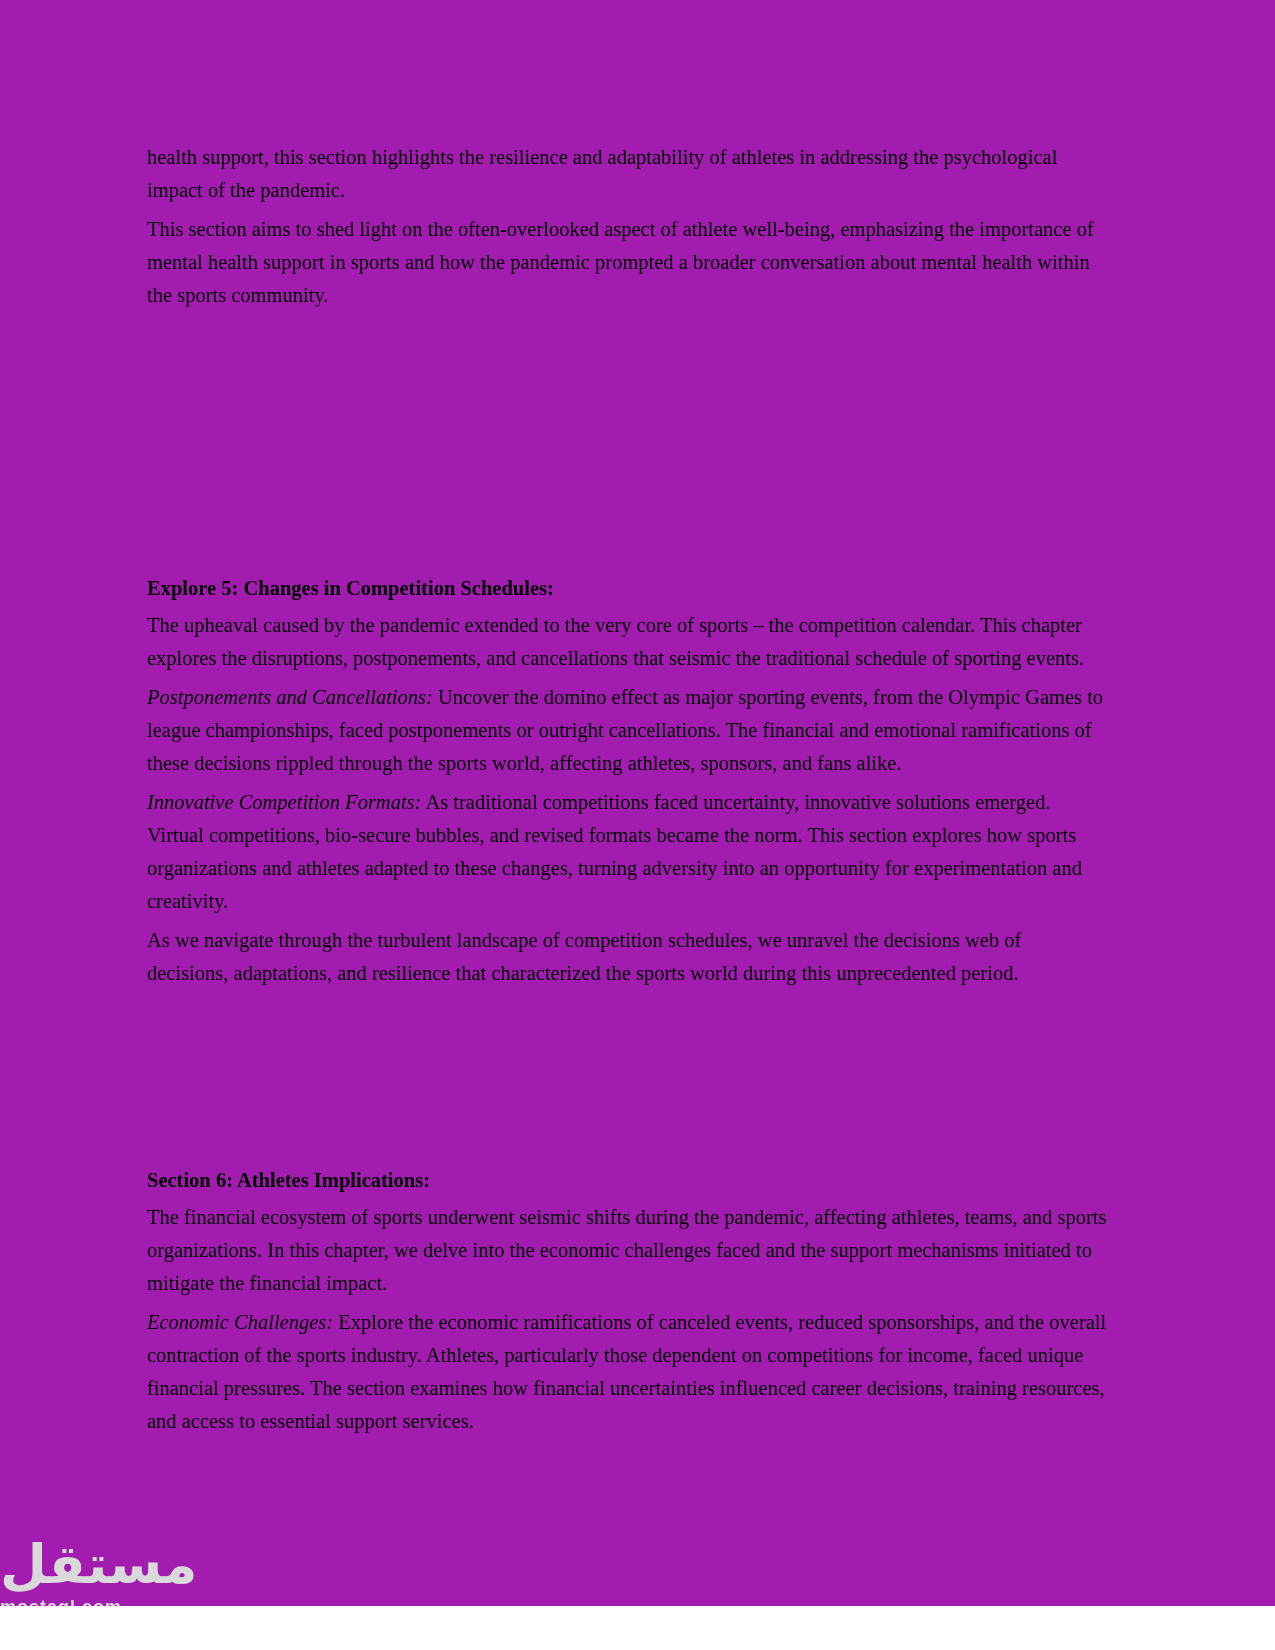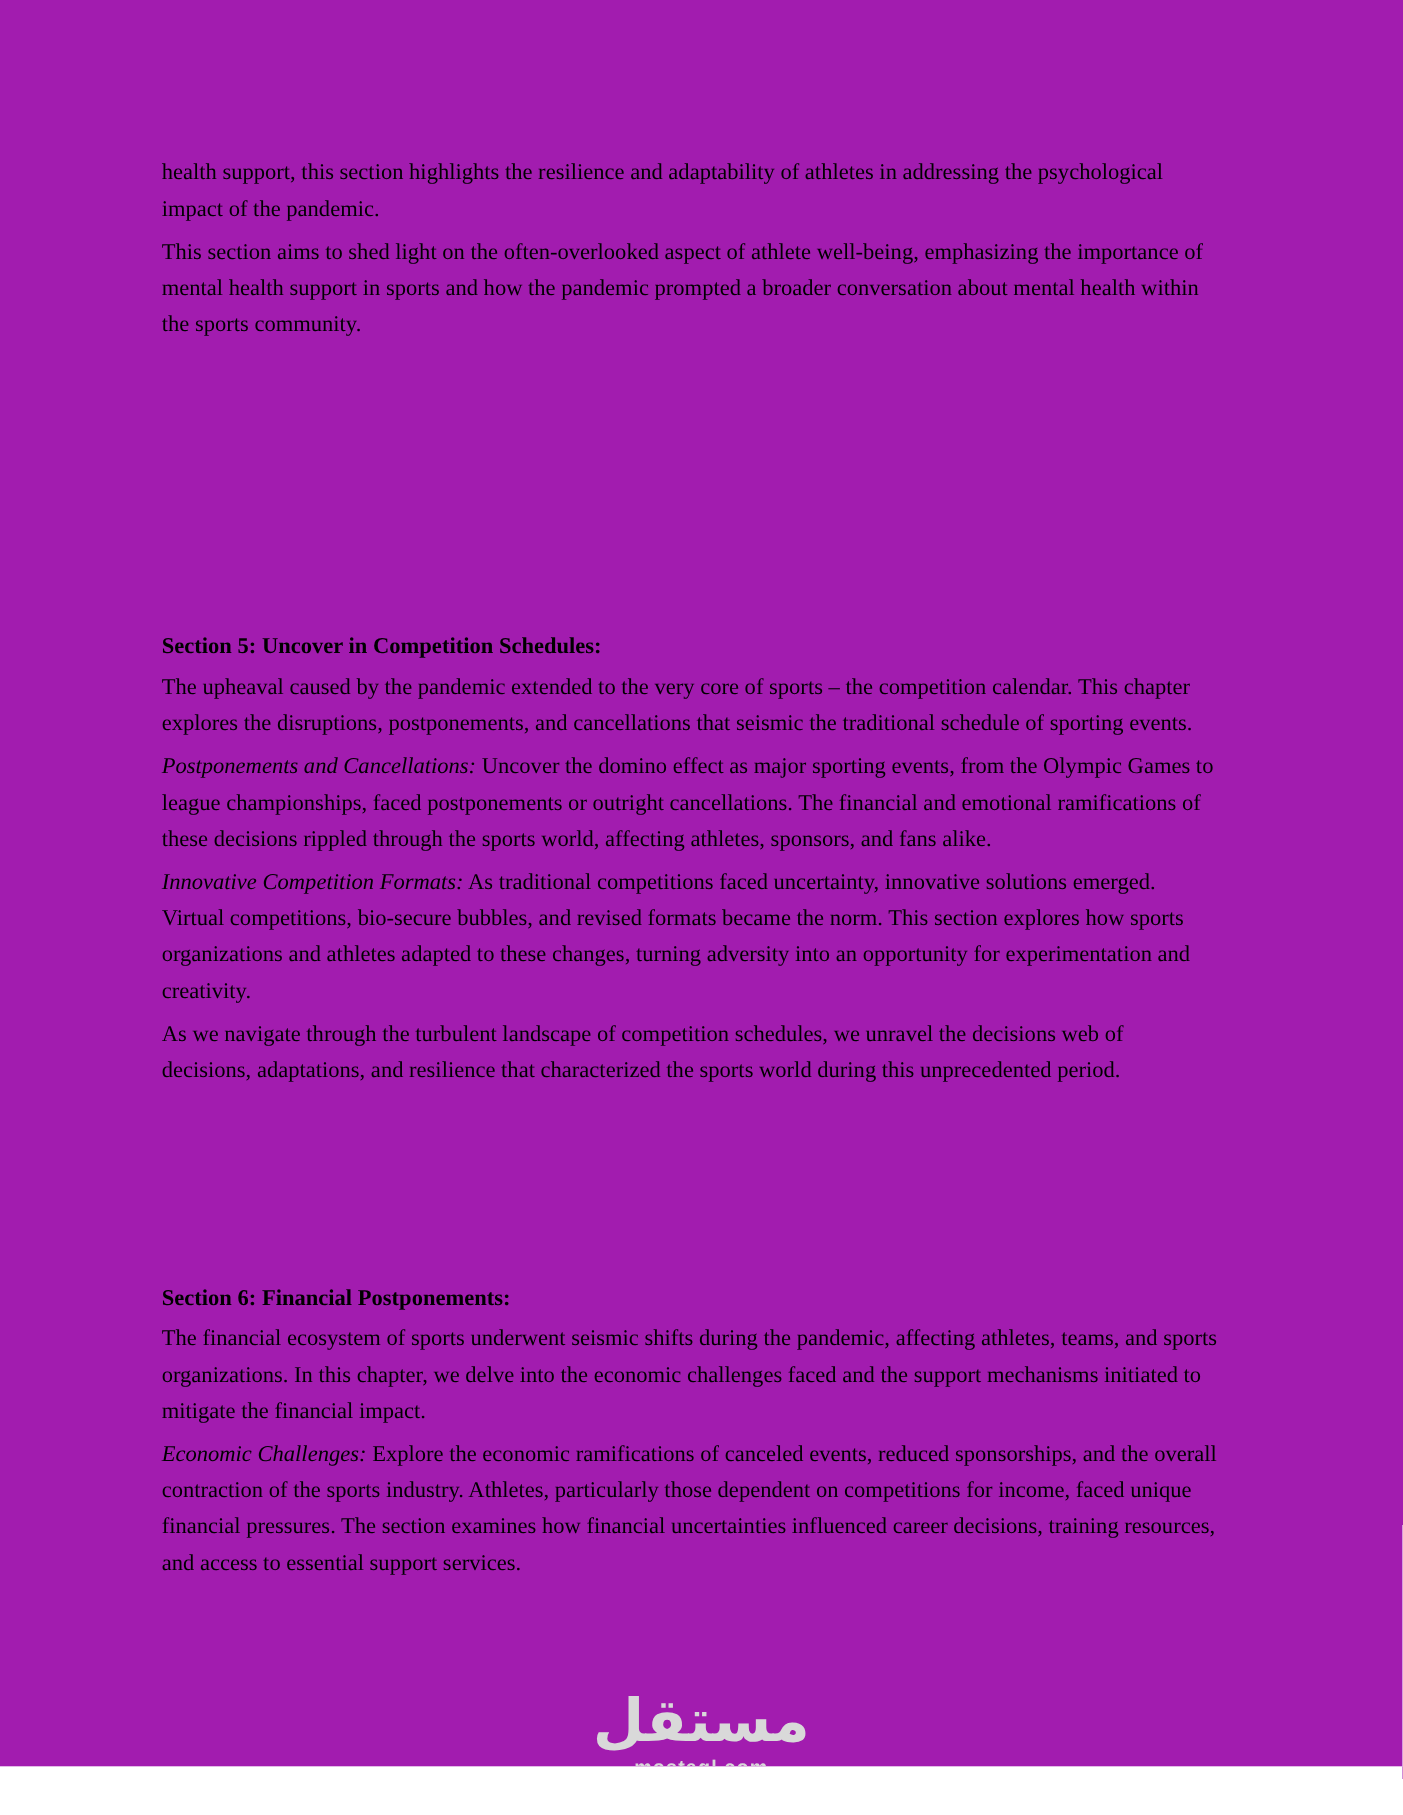--- a/index.html
+++ b/index.html
@@ -38,21 +38,20 @@
   }
   .lead {
     font-style: italic;
     text-align: right;
   }
   .watermark {
     position: absolute;
     top: 1538px;
     left: 0;
     width: 100%;
-    text-align: center;
     color: #d9d9d9;
     user-select: none;
   }
   .wm-logo {
     font-family: "DejaVu Sans", sans-serif;
     font-size: 54px;
     font-weight: bold;
     line-height: 54px;
   }
   .wm-site {
@@ -68,29 +67,29 @@
 <body>
 
 <div class="page">
 
   <div class="textcol block-intro">
     <p class="para"><span>health support, this section highlights the resilience and adaptability of athletes in addressing the psychological impact of the pandemic.</span></p>
     <p class="para"><span>This section aims to shed light on the often-overlooked aspect of athlete well-being, emphasizing the importance of mental health support in sports and how the pandemic prompted a broader conversation about mental health within the sports community.</span></p>
   </div>
 
   <div class="textcol block-s5">
-    <p class="heading">Section 5: Uncover in Competition Schedules:</p>
+    <p class="heading">Explore 5: Changes in Competition Schedules:</p>
     <p class="para"><span>The upheaval caused by the pandemic extended to the very core of sports – the competition calendar. This chapter explores the disruptions, postponements, and cancellations that seismic the traditional schedule of sporting events.</span></p>
     <p class="para"><span class="lead">Postponements and Cancellations:</span> <span>Uncover the domino effect as major sporting events, from the Olympic Games to league championships, faced postponements or outright cancellations. The financial and emotional ramifications of these decisions rippled through the sports world, affecting athletes, sponsors, and fans alike.</span></p>
     <p class="para"><span class="lead">Innovative Competition Formats:</span> <span>As traditional competitions faced uncertainty, innovative solutions emerged. Virtual competitions, bio-secure bubbles, and revised formats became the norm. This section explores how sports organizations and athletes adapted to these changes, turning adversity into an opportunity for experimentation and creativity.</span></p>
     <p class="para"><span>As we navigate through the turbulent landscape of competition schedules, we unravel the decisions web of decisions, adaptations, and resilience that characterized the sports world during this unprecedented period.</span></p>
   </div>
 
   <div class="textcol block-s6">
-    <p class="heading">Section 6: Financial Postponements:</p>
+    <p class="heading">Section 6: Athletes Implications:</p>
     <p class="para"><span>The financial ecosystem of sports underwent seismic shifts during the pandemic, affecting athletes, teams, and sports organizations. In this chapter, we delve into the economic challenges faced and the support mechanisms initiated to mitigate the financial impact.</span></p>
     <p class="para"><span class="lead">Economic Challenges:</span> <span>Explore the economic ramifications of canceled events, reduced sponsorships, and the overall contraction of the sports industry. Athletes, particularly those dependent on competitions for income, faced unique financial pressures. The section examines how financial uncertainties influenced career decisions, training resources, and access to essential support services.</span></p>
   </div>
 
   <div class="watermark">
     <div class="wm-logo">مستقل</div>
     <div class="wm-site">mostaql.com</div>
   </div>
 
 </div>

